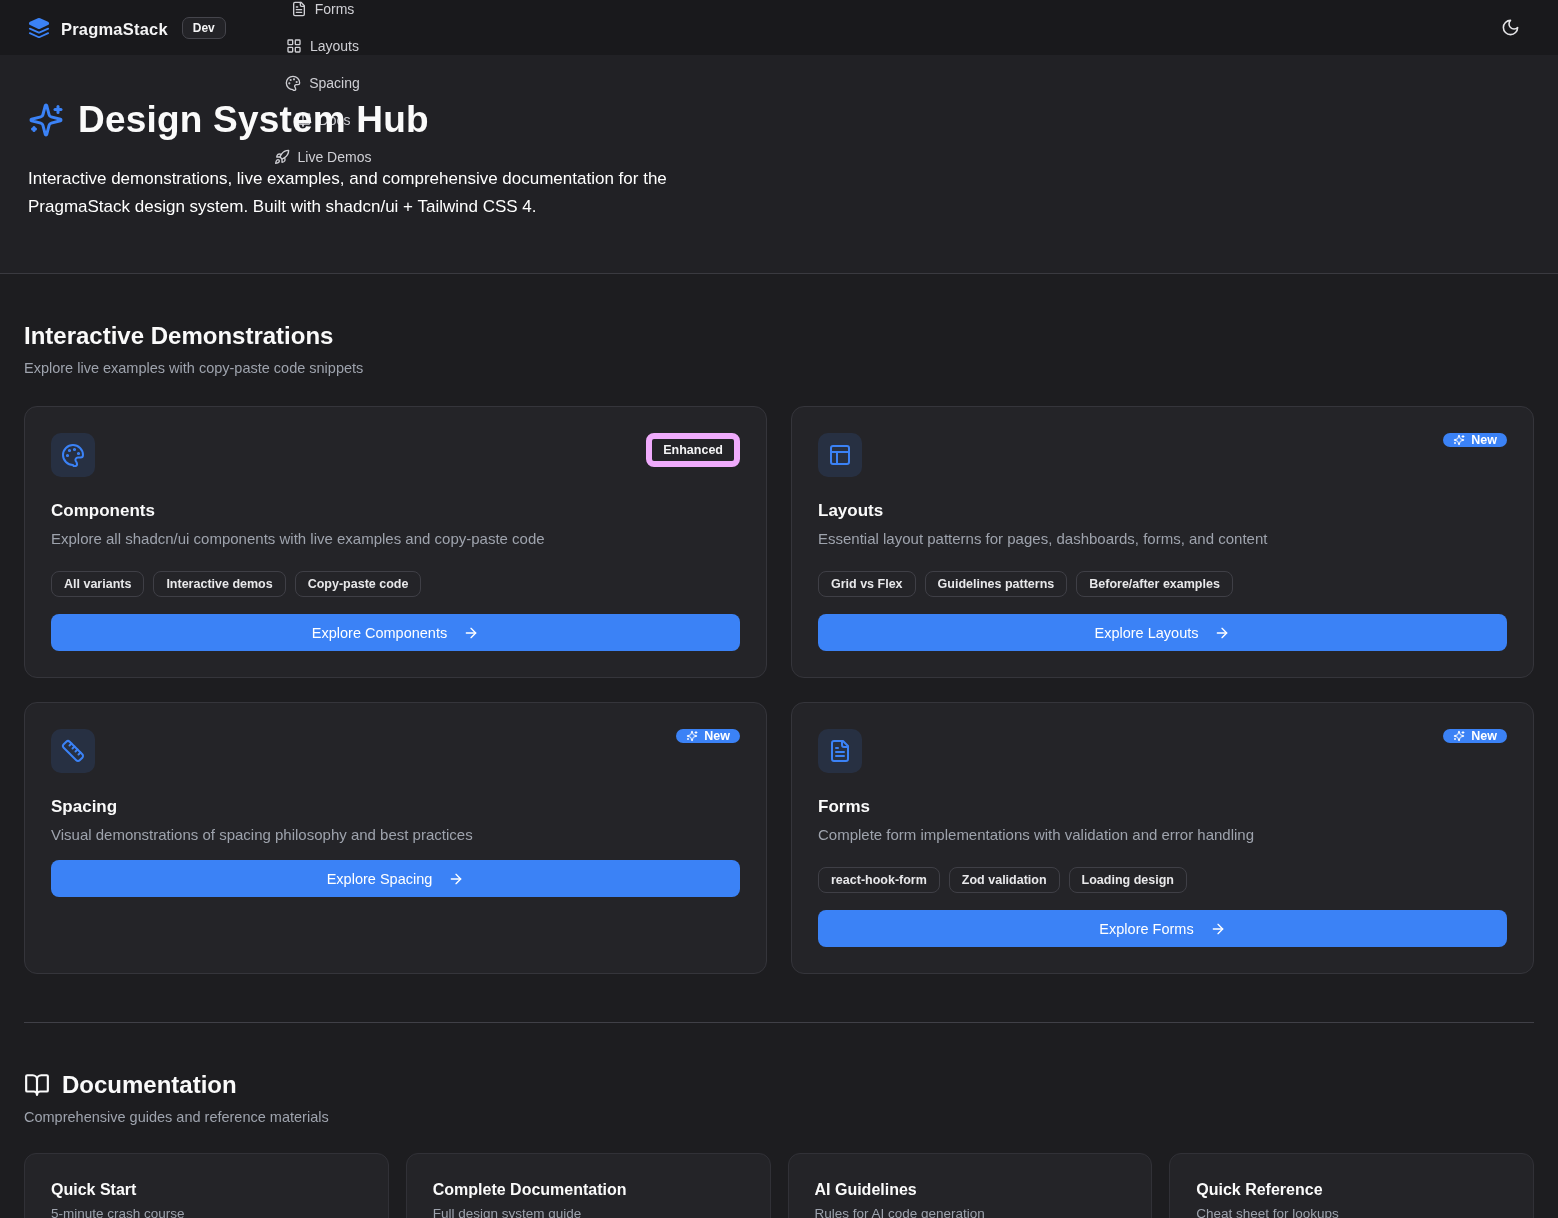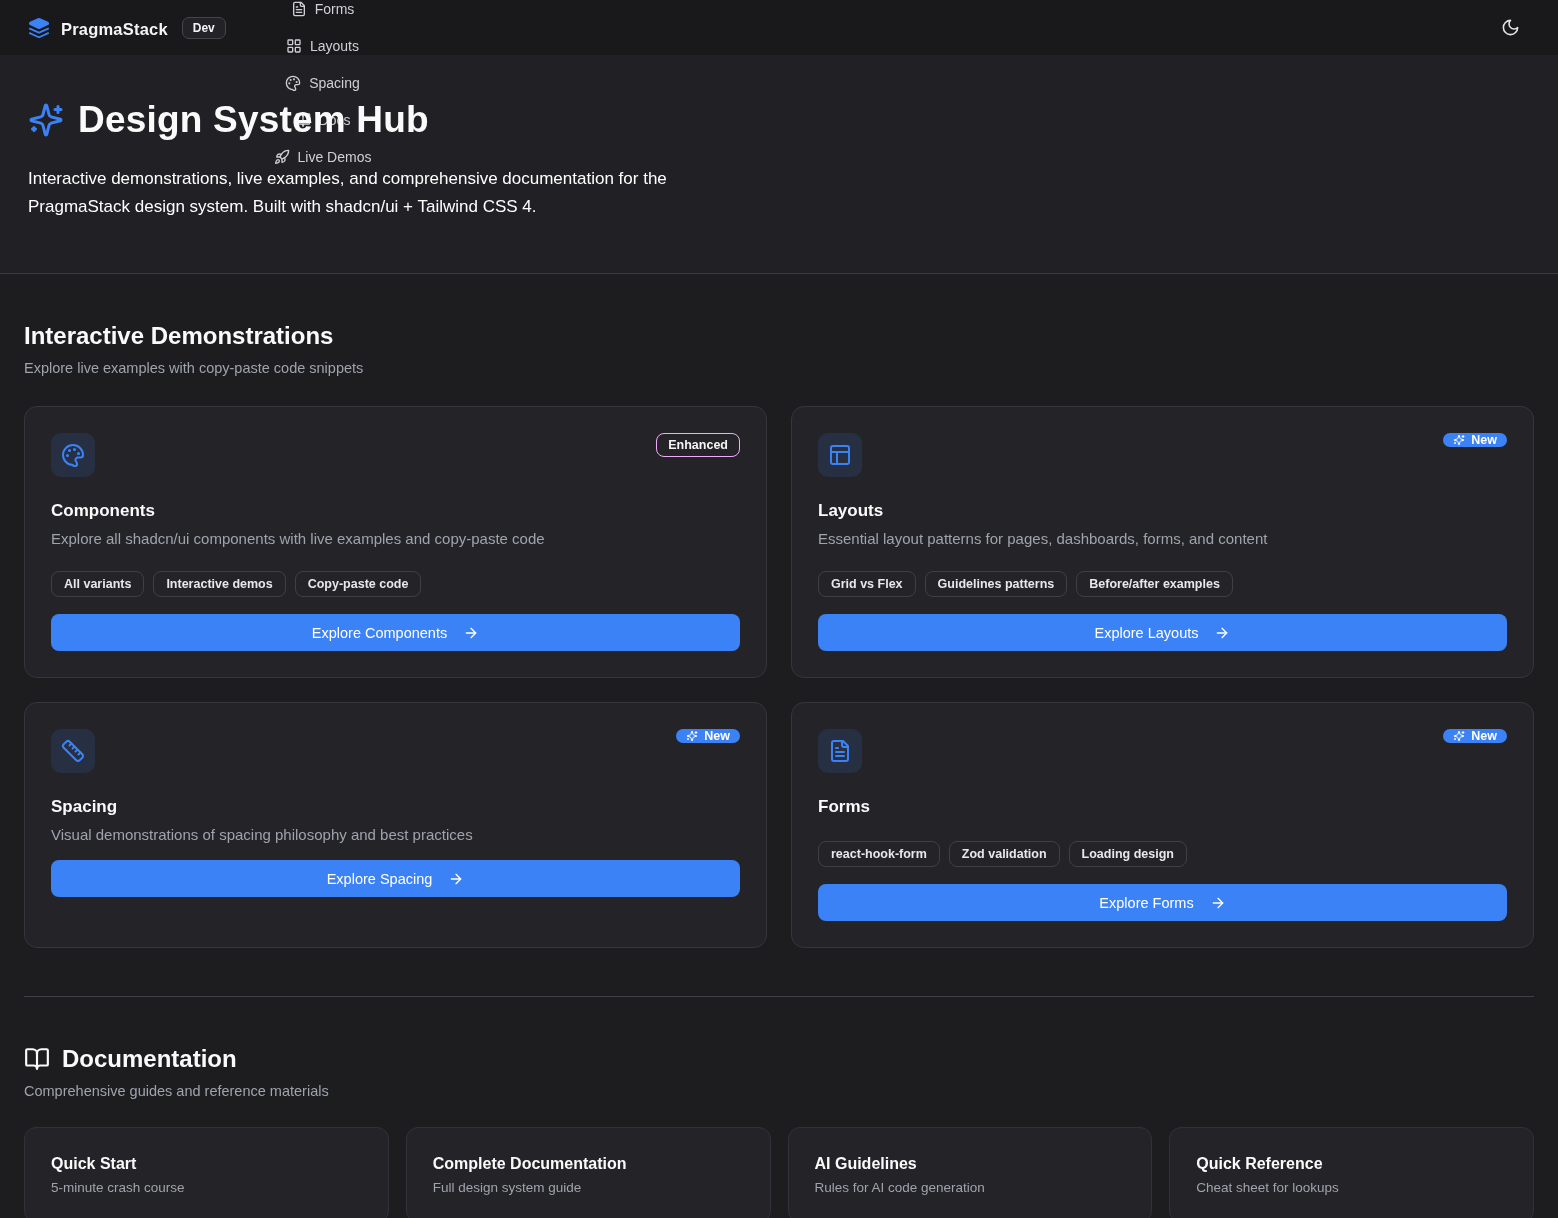--- a/index.html
+++ b/index.html
@@ -94,21 +94,21 @@
   }
   .demo-card-head { display:flex; align-items:flex-start; justify-content:space-between; }
   .icon-box {
     width:44px; height:44px;
     border-radius:10px;
     background:rgba(59,130,246,0.13);
     display:flex; align-items:center; justify-content:center;
     color:#3b82f6;
   }
   .badge-outline {
-    border:1px solid #f0abfc;
+    border:6px solid #f0abfc;
     border-radius:8px;
     padding:4px 11px;
     font-size:12.5px;
     font-weight:700;
     color:#f4f4f5;
     background:transparent;
   }
   .badge-new {
     background:#3b82f6;
     border-radius:8px;
@@ -439,20 +439,21 @@
               <path d="M9.937 15.5A2 2 0 0 0 8.5 14.063l-6.135-1.582a.5.5 0 0 1 0-.962L8.5 9.936A2 2 0 0 0 9.937 8.5l1.582-6.135a.5.5 0 0 1 .963 0L14.063 8.5A2 2 0 0 0 15.5 9.937l6.135 1.581a.5.5 0 0 1 0 .964L15.5 14.063a2 2 0 0 0-1.437 1.437l-1.582 6.135a.5.5 0 0 1-.963 0z"></path>
               <path d="M20 3v4"></path>
               <path d="M22 5h-4"></path>
               <path d="M4 17v2"></path>
               <path d="M5 18H3"></path>
             </svg>
             <span>New</span>
           </span>
     </div>
     <h3 class="demo-title">Forms</h3>
+    <p class="demo-desc">Complete form implementations with validation and error handling</p>
     <div class="tag-row">
   <span class="tag">react-hook-form</span>
 
   <span class="tag">Zod validation</span>
 
   <span class="tag">Loading design</span>
 </div>
     <button class="cta-btn">
       <span>Explore Forms</span>
       <span>

